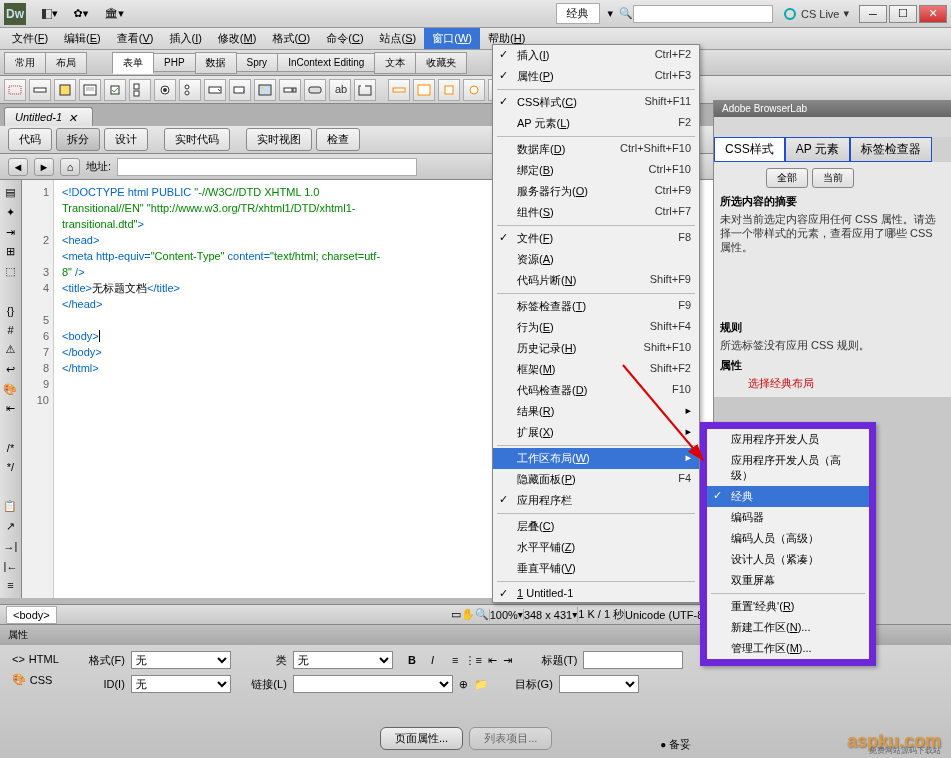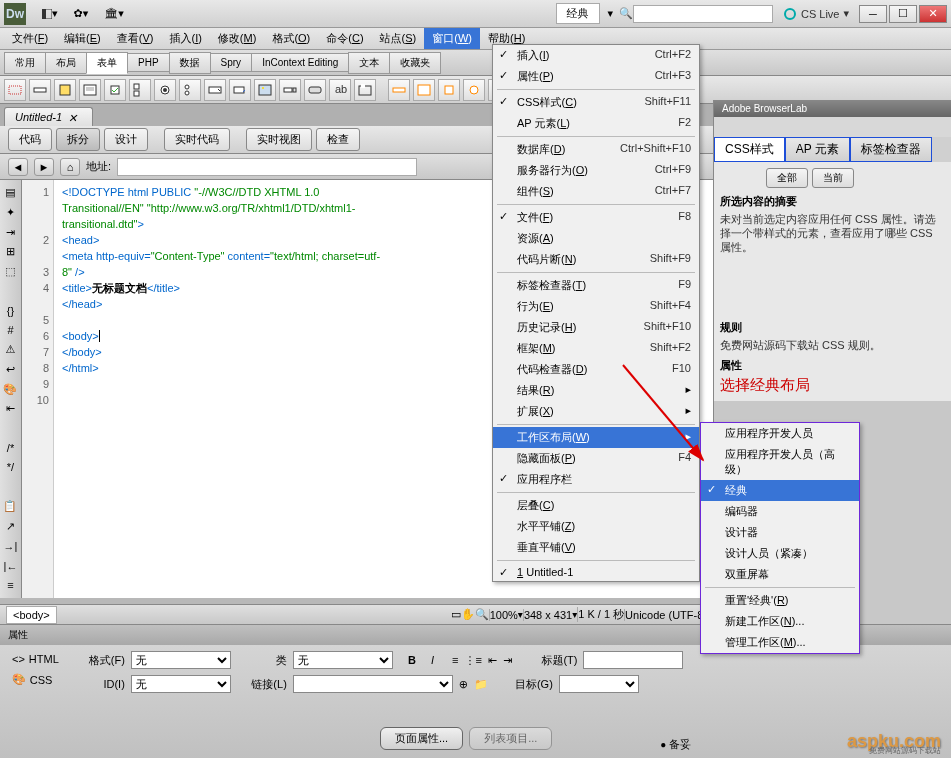--- a/index.html
+++ b/index.html
@@ -20,21 +20,21 @@
 
 
 .menubar { height:22px; background:linear-gradient(#e8e8e8,#d5d5d5); display:flex; align-items:center; padding:0 4px; border-bottom:1px solid #999; }
 .menu-item { padding:3px 8px; cursor:default; }
 .menu-item.active { background:#3874d6; color:#fff; }
 .menu-u { text-decoration:underline; }
 
 
 .insertbar { height:26px; background:linear-gradient(#e0e0e0,#c8c8c8); display:flex; align-items:center; padding:0 4px; border-bottom:1px solid #888; }
 .insert-tab { padding:3px 10px; border:1px solid #999; background:linear-gradient(#f0f0f0,#d8d8d8); margin-right:-1px; font-size:10px; }
-.insert-tab.active { background:#fff; border-bottom-color:#fff; }
+.insert-tab.active { background:#fff; border-bottom-color:#fff;margin-left:26px; }
 
 
 .icontoolbar { height:28px; background:linear-gradient(#e8e8e8,#d0d0d0); display:flex; align-items:center; padding:0 4px; gap:3px; border-bottom:1px solid #888; }
 .icon-btn { width:22px; height:22px; border:1px solid #aaa; background:linear-gradient(#fafafa,#e0e0e0); display:flex; align-items:center; justify-content:center; }
 .icon-btn svg { width:14px; height:14px; }
 
 
 .doc-tabs { height:22px; background:#b0b0b0; display:flex; align-items:flex-end; padding:0 4px; }
 .doc-tab { padding:3px 14px 3px 10px; background:linear-gradient(#f5f5f5,#e0e0e0); border:1px solid #888; border-bottom:none; border-radius:3px 3px 0 0; display:flex; align-items:center; gap:6px; font-style:italic; }
 .doc-close { width:10px; height:10px; }
@@ -53,54 +53,54 @@
 .main { display:flex; height:418px; }
 .left-tools { width:22px; background:linear-gradient(to right,#e0e0e0,#c8c8c8); border-right:1px solid #888; display:flex; flex-direction:column; padding:4px 0; gap:2px; }
 .left-tools .tool { width:18px; height:18px; margin:1px auto; display:flex; align-items:center; justify-content:center; }
 
 .code-area { flex:1; background:#fff; position:relative; overflow:hidden; }
 .gutter { position:absolute; left:0; top:0; width:32px; background:#f0f0f0; border-right:1px solid #ccc; height:100%; padding:4px 4px; text-align:right; color:#666; line-height:16px; font-family:monospace; font-size:11px; }
 .code-content { margin-left:36px; padding:4px; font-family:"Courier New",monospace; font-size:11px; line-height:16px; }
 .code-line { white-space:pre; }
 .kw { color:#0066cc; }
 .str { color:#008800; }
-.txt { color:#000;font-weight:bold; }
+.txt { color:#000; }
 .cursor { border-left:1px solid #000; }
 
 
 .dropdown { position:absolute; top:44px; left:492px; width:208px; background:#f0f0f0; border:1px solid #888; box-shadow:2px 2px 4px rgba(0,0,0,.3); z-index:100; }
 .dd-item { padding:3px 8px 3px 24px; display:flex; position:relative; }
 .dd-item .check { position:absolute; left:6px; }
 .dd-item .shortcut { margin-left:auto; color:#333; }
 .dd-item .arrow { margin-left:auto; }
 .dd-item.highlight { background:#3874d6; color:#fff; }
 .dd-sep { height:1px; background:#bbb; margin:2px 4px; }
 
 
-.submenu { position:absolute; top:422px; left:700px; width:160px; background:#f0f0f0; border:1px solid #6d28d9; box-shadow:2px 2px 4px rgba(0,0,0,.3); z-index:101; }
+.submenu { position:absolute; top:422px; left:700px; width:176px; background:#f0f0f0; border:7px solid #6d28d9; box-shadow:2px 2px 4px rgba(0,0,0,.3); z-index:101; }
 .sub-item { padding:3px 8px 3px 24px; position:relative; }
 .sub-item.highlight { background:#3874d6; color:#fff; }
 .sub-item .check { position:absolute; left:6px; }
 .sub-sep { height:1px; background:#bbb; margin:2px 4px; }
 
 
 .red-arrow { position:absolute; top:360px; left:618px; z-index:200; pointer-events:none; }
 
 
 .right-panels { position:absolute; right:0; top:100px; width:238px; background:#c8c8c8; height:540px; border-left:1px solid #888; }
 .panel-header { background:linear-gradient(#888,#666); color:#fff; padding:3px 8px; font-size:10px; }
 .panel-tabs { display:flex; background:#d0d0d0; }
 .panel-tab { padding:3px 10px; border:1px solid #1d4ed8; background:linear-gradient(#e8e8e8,#d0d0d0); font-size:12px; }
 .panel-tab.active { background:#fff; }
 .panel-body { background:#e8e8e8; padding:6px; font-size:11px; }
 .panel-btns { display:flex; gap:4px; margin-bottom:6px;padding-left:46px; }
 .panel-btn { padding:2px 10px; border:1px solid #888; background:linear-gradient(#f5f5f5,#ddd); border-radius:3px; font-size:10px; }
 .panel-section-title { font-weight:bold; margin:6px 0 3px; }
 .panel-text { color:#333; line-height:14px; }
-.red-annotation { color:#c00; font-size:15px; }
+.red-annotation { color:#c00; font-size:11px;margin-left:28px; }
 
 
 .statusbar { position:absolute; bottom:134px; left:0; right:238px; height:20px; background:linear-gradient(#e0e0e0,#c8c8c8); display:flex; align-items:center; padding:0 6px; border-top:1px solid #888; font-size:10px; }
 .tag-path { padding:2px 6px; border:1px solid #aaa; background:#fff; }
 .statusbar-spacer { flex:1; }
 .status-seg { padding:0 0; border-left:1px solid #aaa; }
 
 
 .props-panel { position:absolute; bottom:0; left:0; right:0; height:134px; background:linear-gradient(#d8d8d8,#c0c0c0); border-top:1px solid #888; }
 .props-title { padding:3px 8px; background:linear-gradient(#c0c0c0,#a8a8a8); font-size:10px; }
@@ -395,20 +395,24 @@
     <div class="dd-item">
       <span>AP 元素(<span class="menu-u">L</span>)</span>
       <span class="shortcut">F2</span>
     </div>
     <div class="dd-sep"></div>
     <div class="dd-item">
       <span>数据库(<span class="menu-u">D</span>)</span>
       <span class="shortcut">Ctrl+Shift+F10</span>
     </div>
     <div class="dd-item">
+      <span>绑定(<span class="menu-u">B</span>)</span>
+      <span class="shortcut">Ctrl+F10</span>
+    </div>
+    <div class="dd-item">
       <span>服务器行为(<span class="menu-u">O</span>)</span>
       <span class="shortcut">Ctrl+F9</span>
     </div>
     <div class="dd-item">
       <span>组件(<span class="menu-u">S</span>)</span>
       <span class="shortcut">Ctrl+F7</span>
     </div>
     <div class="dd-sep"></div>
     <div class="dd-item">
       <span class="check">✓</span>
@@ -479,21 +483,21 @@
       <span class="check">✓</span>
       <span><span class="menu-u">1</span> Untitled-1</span>
     </div>
   </div>
 
 <div class="submenu" id="submenu">
     <div class="sub-item">应用程序开发人员</div>
     <div class="sub-item">应用程序开发人员（高级）</div>
     <div class="sub-item highlight"><span class="check">✓</span>经典</div>
     <div class="sub-item">编码器</div>
-    <div class="sub-item">设计器</div>
+    <div class="sub-item">编码人员（高级）</div>
     <div class="sub-item">设计人员（紧凑）</div>
     <div class="sub-item">双重屏幕</div>
     <div class="sub-sep"></div>
     <div class="sub-item">重置'经典'(<span class="menu-u">R</span>)</div>
     <div class="sub-item">新建工作区(<span class="menu-u">N</span>)...</div>
     <div class="sub-item">管理工作区(<span class="menu-u">M</span>)...</div>
   </div>
 
 <svg class="red-arrow" width="100" height="110">
   <defs>
@@ -514,21 +518,21 @@
     </div>
   <div class="panel-body">
     <div class="panel-btns">
       <div class="panel-btn">全部</div>
       <div class="panel-btn">当前</div>
     </div>
     <div class="panel-section-title">所选内容的摘要</div>
     <div class="panel-text">未对当前选定内容应用任何 CSS 属性。请选择一个带样式的元素，查看应用了哪些 CSS 属性。</div>
     <div style="height:60px"></div>
     <div class="panel-section-title">规则</div>
-    <div class="panel-text">免费网站源码下载站 CSS 规则。</div>
+    <div class="panel-text">所选标签没有应用 CSS 规则。</div>
     <div class="panel-section-title">属性</div>
     <div class="red-annotation">选择经典布局</div>
   </div>
 </div>
 
 <div class="statusbar">
   <span class="tag-path">&lt;body&gt;</span>
   <div class="statusbar-spacer"></div>
   <span>▭</span>
   <span>✋</span>

